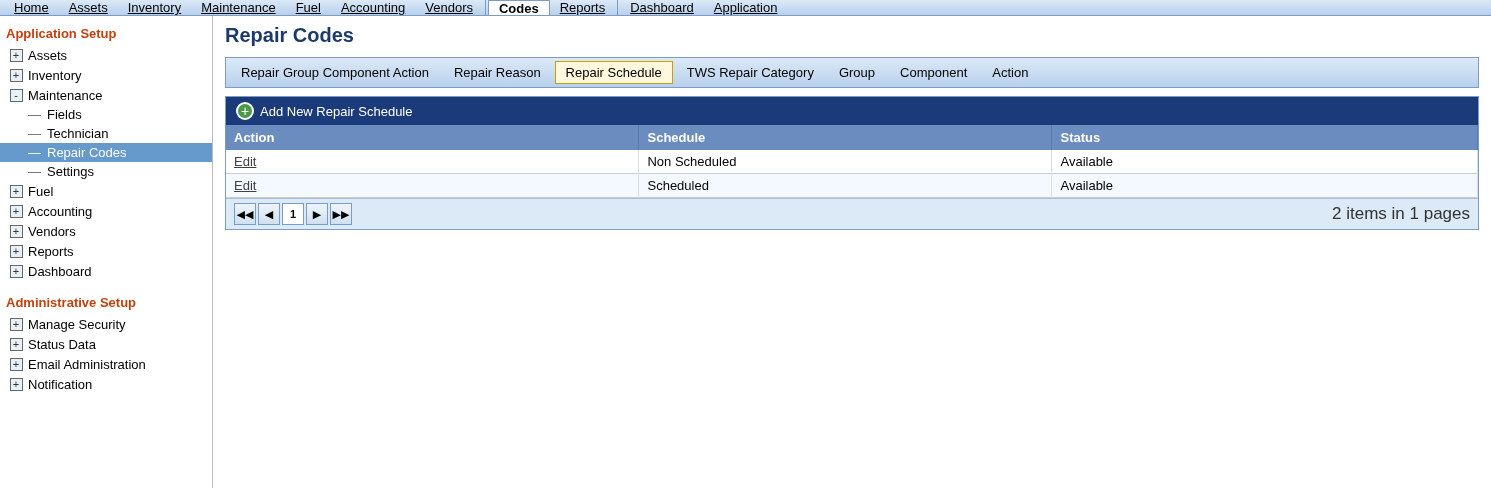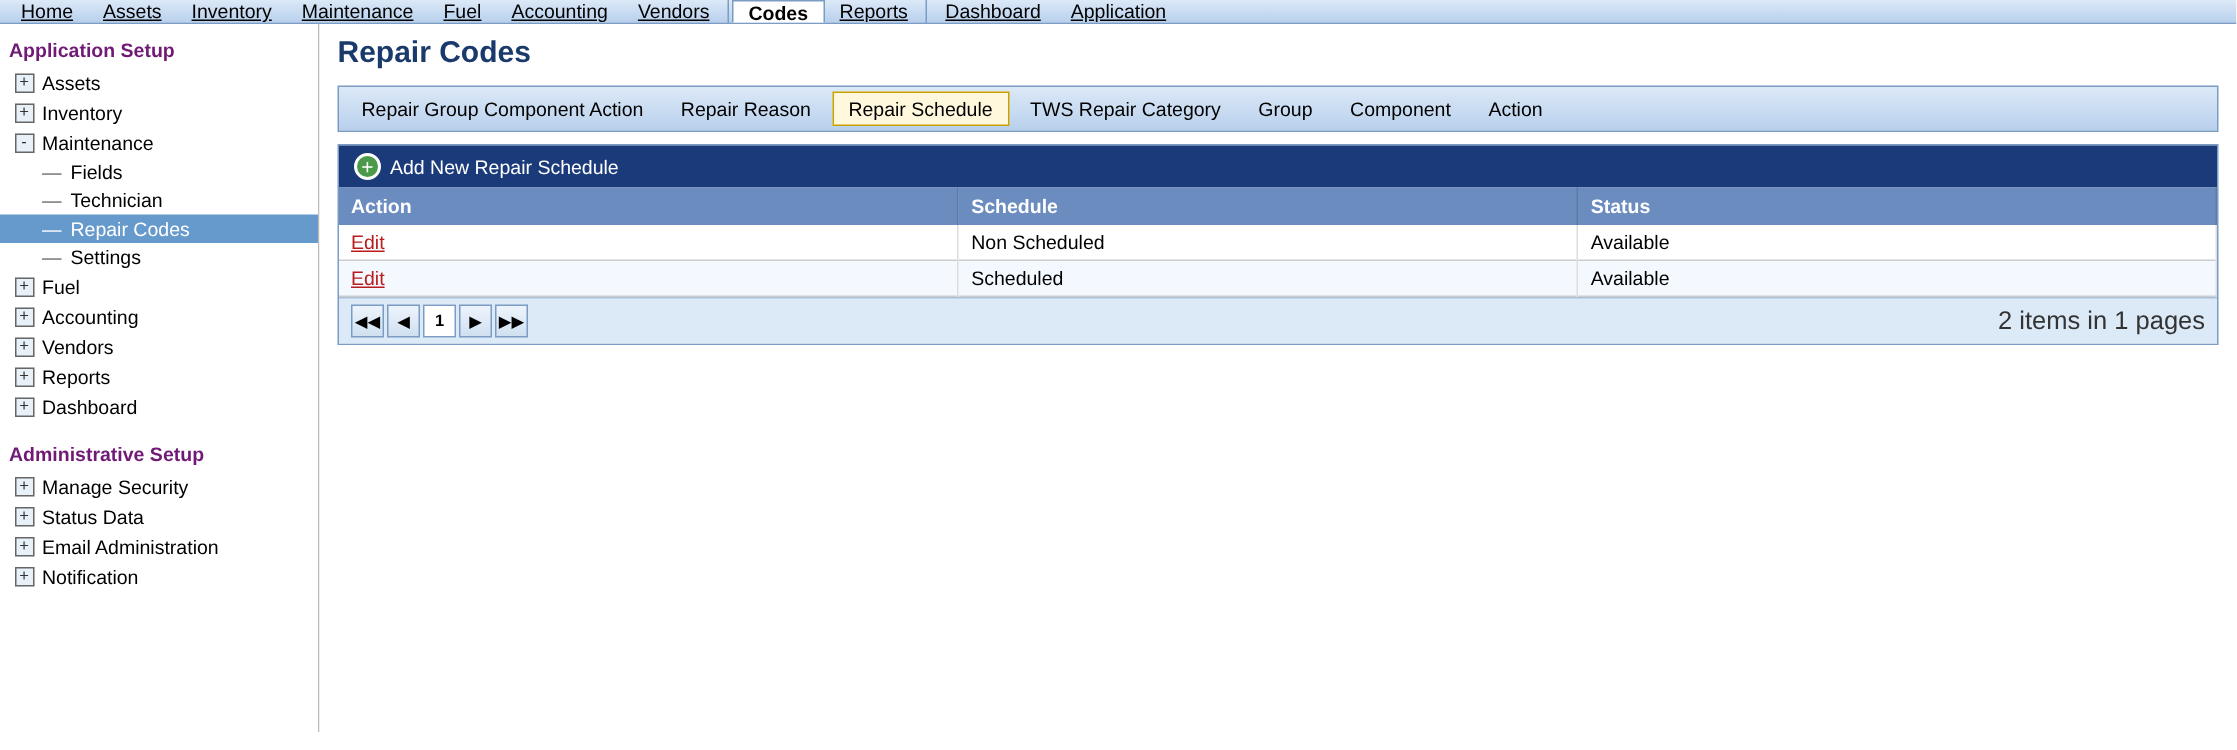--- a/index.html
+++ b/index.html
@@ -52,21 +52,21 @@
       min-width: 213px;
       border-right: 1px solid #bbb;
       overflow-y: auto;
       background: #fff;
       padding: 4px 0;
     }
     .sidebar-section-title {
       font-size: 13px;
       font-weight: bold;
       padding: 6px 6px 4px 6px;
-      color: #701a75;
+      color: #c2410c;
     }
     .sidebar-item {
       display: flex;
       align-items: center;
       padding: 2px 4px 2px 8px;
       cursor: pointer;
       color: #000;
       font-size: 13px;
     }
     .sidebar-item .expand-icon {
@@ -191,21 +191,21 @@
       background: #fff;
       border-bottom: 1px solid #ccc;
     }
     .data-table tbody tr:nth-child(even) { background: #f4f8ff; }
     .data-table tbody td {
       padding: 4px 8px;
       font-size: 13px;
       border-right: 1px solid #ddd;
     }
     .edit-link {
-      color: #b91c1c;
+      color: #404040;
       text-decoration: underline;
       cursor: pointer;
     }
 
     
     .pagination-row {
       background: #dce9f7;
       border-top: 1px solid #aac0dc;
       padding: 4px 8px;
       display: flex;

